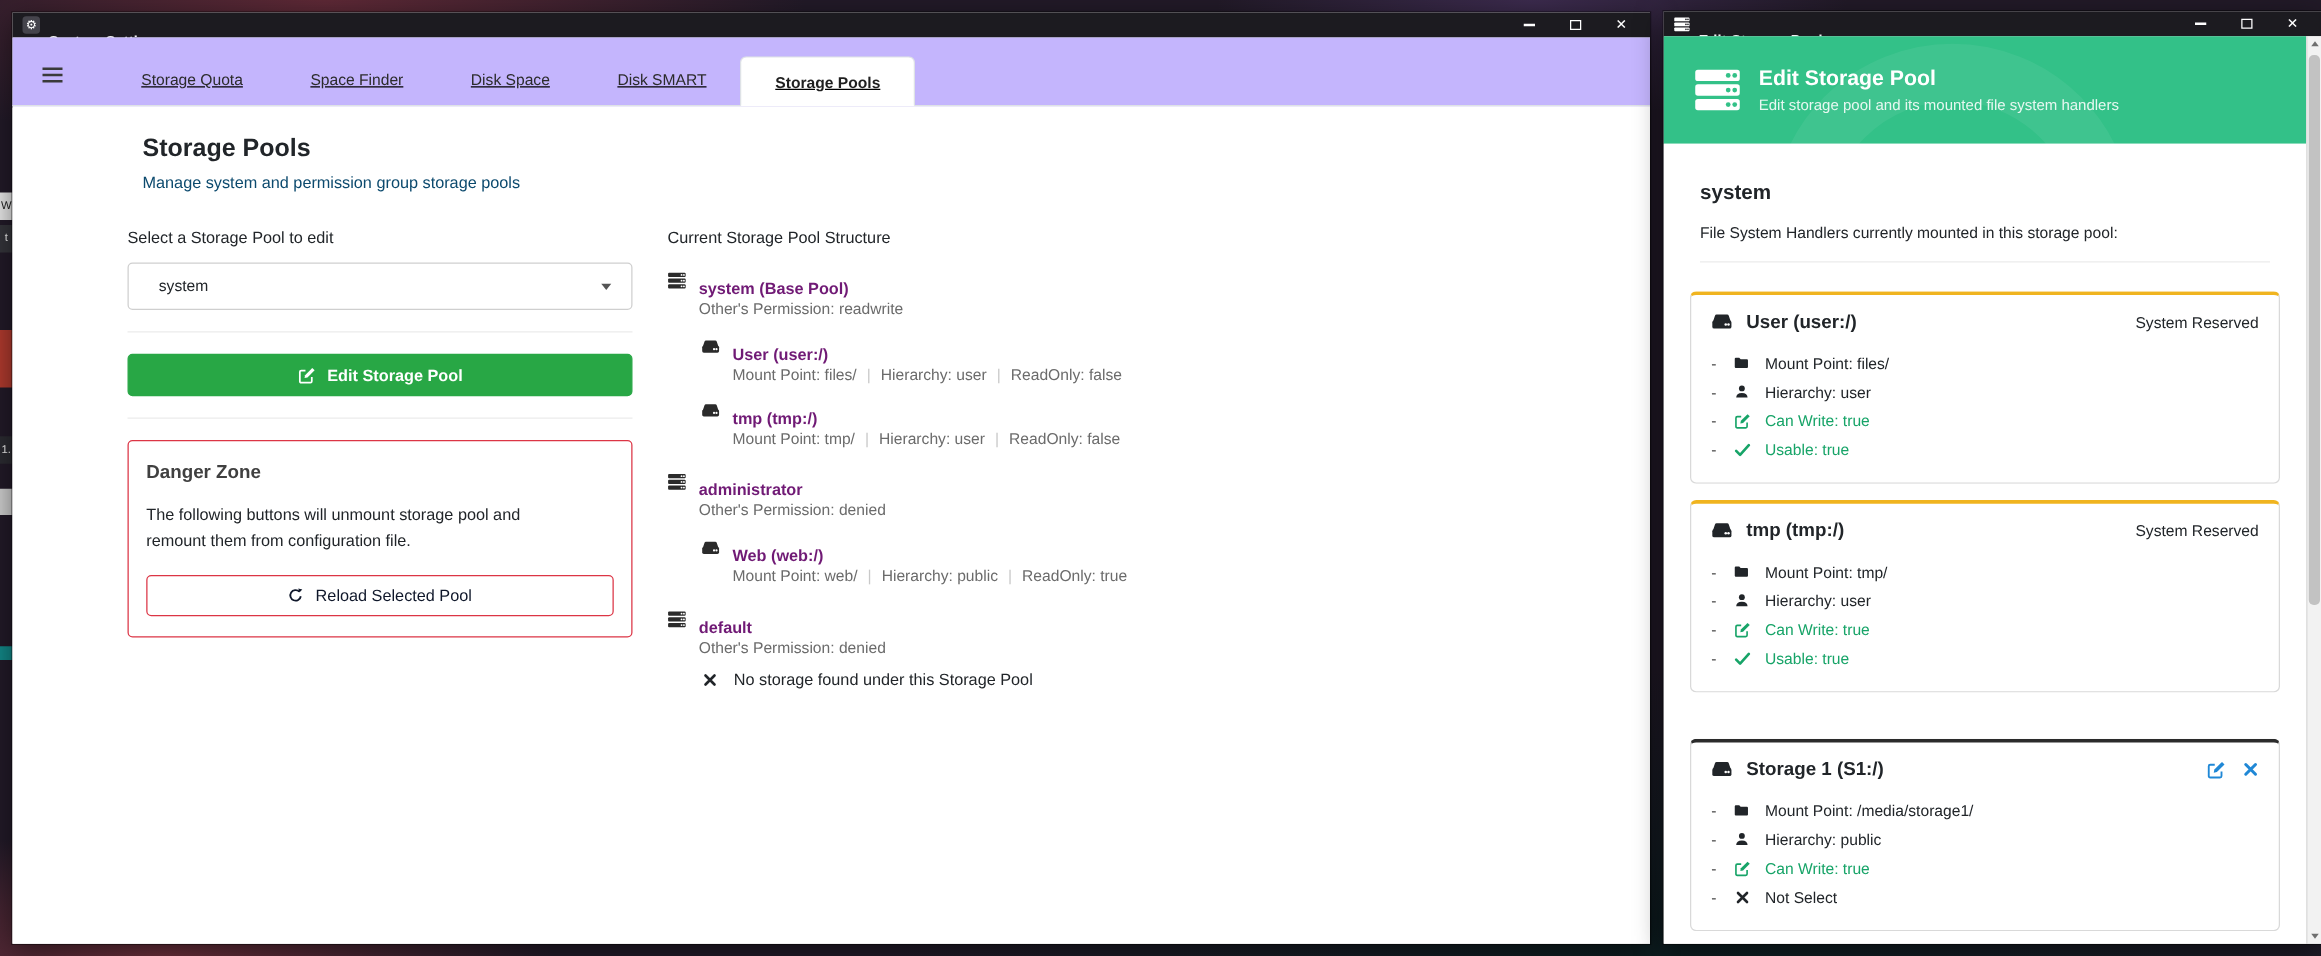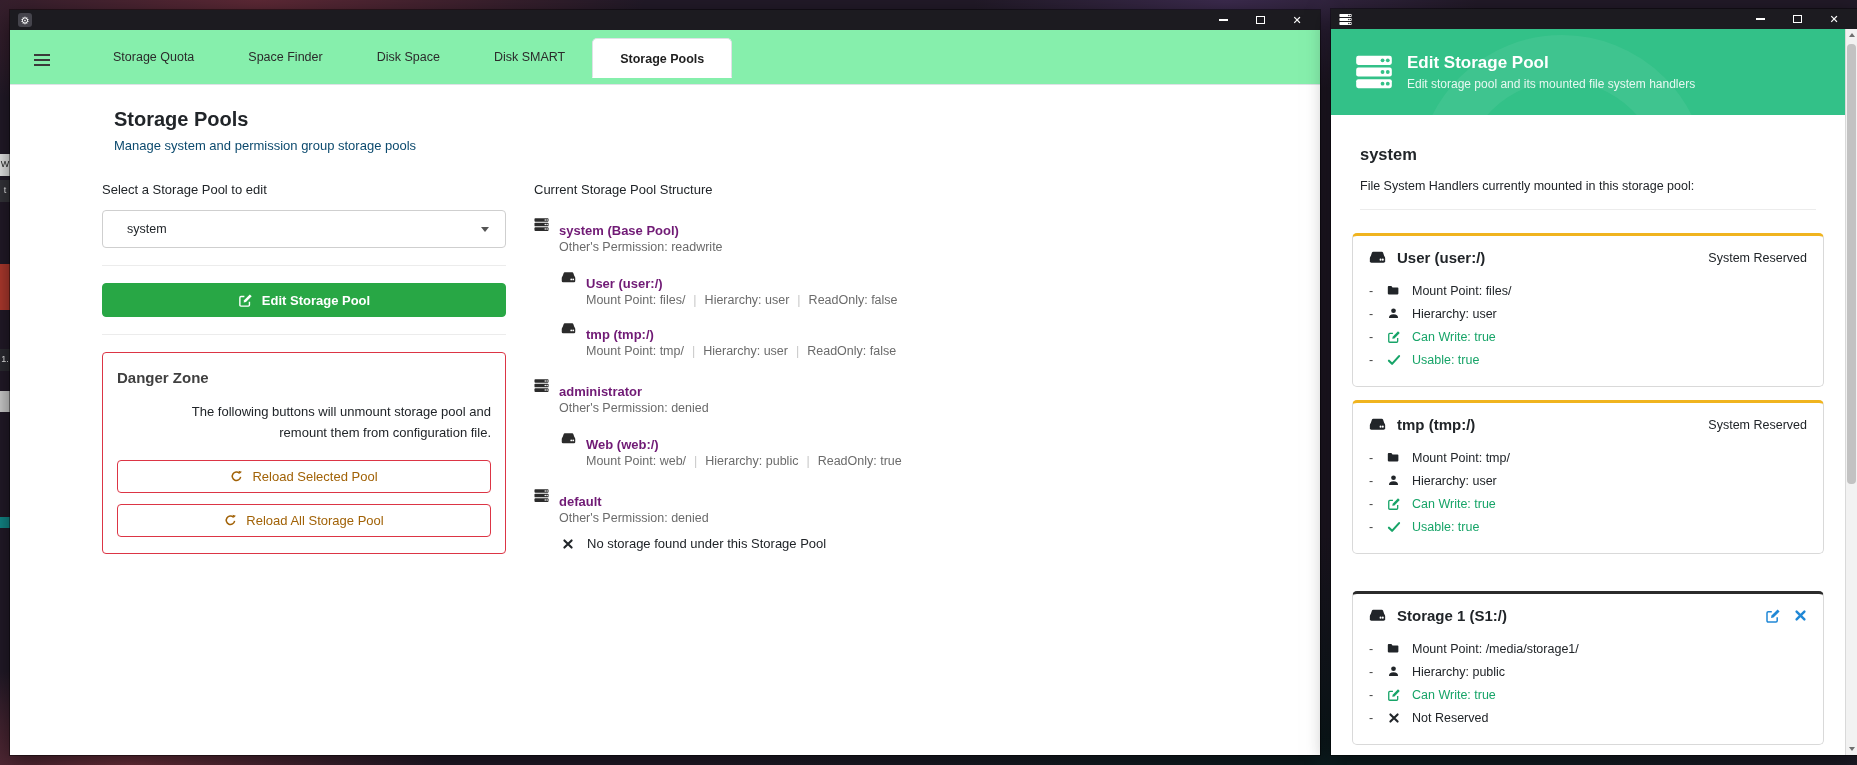--- a/index.html
+++ b/index.html
@@ -29,40 +29,40 @@
   .tb-title { font-size:11.5px; font-weight:bold; letter-spacing:.2px; margin-left:7px;margin-top:28px; }
   .tb-buttons { margin-left:auto; display:flex; align-items:center; gap:23px; padding-right:8px; }
   .tb-btn { display:inline-flex; align-items:center; justify-content:center; width:14px; height:14px; cursor:default; }
   .glyph-min { width:9px; height:2px; background:#fff; display:inline-block; }
   .glyph-max { width:9px; height:8px; border:1.5px solid #fff; display:inline-block; }
   .glyph-close { color:#fff; font-size:11px; line-height:1; }
   .tb-chip { width:14px; height:14px; background:#45444c; border-radius:3px; color:#fff; font-size:10px; display:inline-flex; align-items:center; justify-content:center; }
 
   
   .left-window { left:10px; top:10px; width:1310px; height:745px; }
-  .tabbar { position:absolute; left:0; top:20px; right:0; height:55px; background:#86efac; border-bottom:1px solid #dee2e6; display:flex; align-items:center; padding-left:24px; }
+  .tabbar { position:absolute; left:0; top:20px; right:0; height:55px; background:#c4b5fd; border-bottom:1px solid #dee2e6; display:flex; align-items:flex-end; padding-left:24px;text-decoration:underline; }
   .hamburger { align-self:center; width:16px; display:flex; flex-direction:column; gap:3px; margin-right:36px; margin-top:6px; }
   .hamburger i { display:block; height:2px; background:#3a3a3a; }
   .tab { height:40px; line-height:40px; padding:0 27px; font-size:12.5px; color:#2b2b2b; white-space:nowrap; cursor:default; }
   .tab.active { font-weight:bold; background:#fff; border:1px solid #dee2e6; border-bottom:1px solid #fff; border-radius:5px 5px 0 0; margin-bottom:-1px; color:#1f1f1f; }
   .content { position:absolute; left:0; top:76px; right:0; bottom:0; background:#fff; }
   .page-title { position:absolute; left:104px; top:22px; font-size:20px; font-weight:bold; color:#212529; }
   .page-subtitle { position:absolute; left:104px; top:52px; font-size:13px; color:#0c4a6e; }
   .col-left { position:absolute; left:92px; top:96px; width:404px; }
   .col-tree { position:absolute; left:524px; top:96px; width:620px; }
   .field-label { font-size:13px; color:#212529; margin-bottom:13px; }
   .select { height:38px; border:1px solid #cfcfcf; border-radius:4px; background:#fff; display:flex; align-items:center; padding:0 16px 0 24px; font-size:12.5px; color:#212529; cursor:default; }
   .caret { margin-left:auto; width:0; height:0; border-left:4.5px solid transparent; border-right:4.5px solid transparent; border-top:5px solid #555; }
   .hline { border:none; border-top:1px solid #ececec; margin:17px 0; }
   .btn { display:flex; align-items:center; justify-content:center; gap:9px; width:100%; border-radius:4px; font-family:inherit; font-size:13px; cursor:default; }
   .btn-green { height:34px; background:#28a745; border:1px solid #28a745; color:#fff; font-weight:bold; }
   .danger-card { border:1px solid #dc3545; border-radius:4px; padding:16px 14px 14px 14px; margin-top:0; }
   .danger-title { font-size:15px; font-weight:bold; color:#404040; margin-bottom:15px; }
-  .danger-text { font-size:13px; color:#212529; line-height:21px; margin-bottom:17px;text-align:right; }
-  .btn-outline-red { height:33px; background:#fff; border:1px solid #dc3545; color:#a16207; margin-bottom:11px; }
+  .danger-text { font-size:13px; color:#212529; line-height:21px; margin-bottom:17px; }
+  .btn-outline-red { height:33px; background:#fff; border:1px solid #dc3545; color:#0f172a; margin-bottom:11px; }
   .btn-outline-red:last-child { margin-bottom:2px; }
 
   
   .tree-pool { margin-bottom:13px; }
   .tree-row { display:flex; align-items:center; gap:10px; color:#2b2b2b; }
   .tree-name { font-size:13px; font-weight:bold; color:#701a75;margin-top:13px; }
   .tree-sub { margin-left:25px; margin-top:2px; font-size:12.5px; color:#6b6b6b; }
   .tree-children { margin-left:27px; margin-top:9px; }
   .mount { margin-bottom:7px; }
   .pipe { color:#c9c9c9; margin:0 8px; }
@@ -169,27 +169,20 @@
           <span>The following buttons will unmount storage pool and</span><br>
           <span>remount them from configuration file.</span>
         </div>
         <button class="btn btn-outline-red">
           <svg viewBox="0 0 16 16" width="13" height="13">
               <path fill="none" stroke="currentColor" stroke-width="1.8" d="M13.1 8.6 A5.2 5.2 0 1 1 11.6 4"></path>
               <path fill="currentColor" d="M10.6 0.9 l4 1.1 -2.9 2.9 z"></path>
             </svg>
           <span>Reload Selected Pool</span>
         </button>
-        <button class="btn btn-outline-red">
-          <svg viewBox="0 0 16 16" width="13" height="13">
-              <path fill="none" stroke="currentColor" stroke-width="1.8" d="M13.1 8.6 A5.2 5.2 0 1 1 11.6 4"></path>
-              <path fill="currentColor" d="M10.6 0.9 l4 1.1 -2.9 2.9 z"></path>
-            </svg>
-          <span>Reload All Storage Pool</span>
-        </button>
       </div>
     </div>
 
     <div class="col-tree">
       <div class="field-label">Current Storage Pool Structure</div>
 
       <div class="tree-pool">
         <div class="tree-row">
           <svg viewBox="0 0 16 16" width="15" height="15">
               <g fill="#2b2b2b">
@@ -536,21 +529,21 @@
             </span>
             <span>Can Write: true</span>
           </div>
         <div class="ci">
             <span class="dash">-</span>
             <span class="ci-icon">
               <svg viewBox="0 0 16 16" width="12" height="12">
                 <path fill="none" stroke="#212529" stroke-width="2.8" stroke-linecap="round" d="M3.2 3.2 L12.8 12.8 M12.8 3.2 L3.2 12.8"></path>
               </svg>
             </span>
-            <span>Not Reserved</span>
+            <span>Not Select</span>
           </div>
       </div>
     </div>
   </div>
 
   <div class="r-scroll">
     <span class="sb-up">
         <span class="tri-up"></span>
       </span>
     <span class="sb-thumb"></span>

